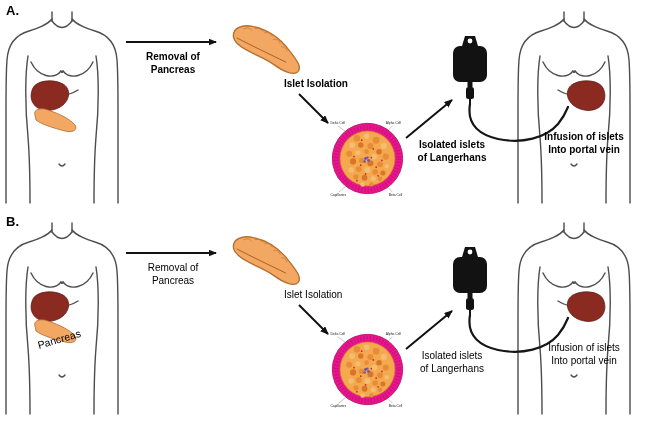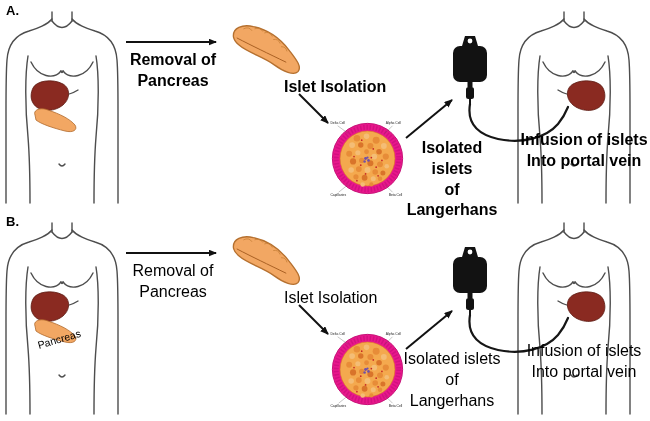--- a/index.html
+++ b/index.html
@@ -6,21 +6,21 @@
   body{
     width:650px;height:421px;position:relative;background:#fff;overflow:hidden;
     font-family:"Liberation Sans",sans-serif;color:#000;
   }
   .panel{position:absolute;left:0;width:650px;height:210px}
   #panel-a{top:0}
   #panel-b{top:211px}
   .scene{position:absolute;left:0;top:0}
   .label{position:absolute;white-space:pre-line;line-height:1.3;color:#000}
   .panel-letter{font-weight:700;font-size:13px}
-  .step-label{font-size:16px;text-align:center}
+  .step-label{font-size:10px;text-align:center}
   .bold .step-label{font-weight:700}
   .pancreas-word{font-size:10.5px;transform:rotate(-16deg);transform-origin:left center}
   .outline{stroke:#4d4d4d;stroke-width:1.4;fill:none;stroke-linecap:round;stroke-linejoin:round}
   .arrow{stroke-width:2;fill:none}
   .tube{stroke:#161616;stroke-width:2.2;fill:none;stroke-linecap:round}
   .micro{font-size:3.5px;fill:#222}
   .leader{stroke:#555;stroke-width:.35;fill:none}
   .c1{fill:#e78c38}.c2{fill:#f4bd76}.c3{fill:#d9742a}
   .dot{fill:#c62828}.pur{fill:#7050a8}
 </style>

